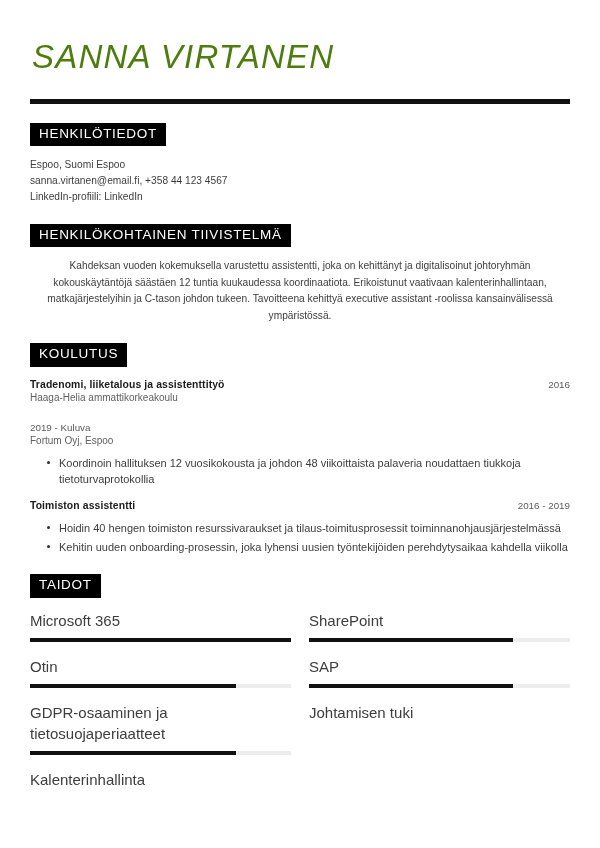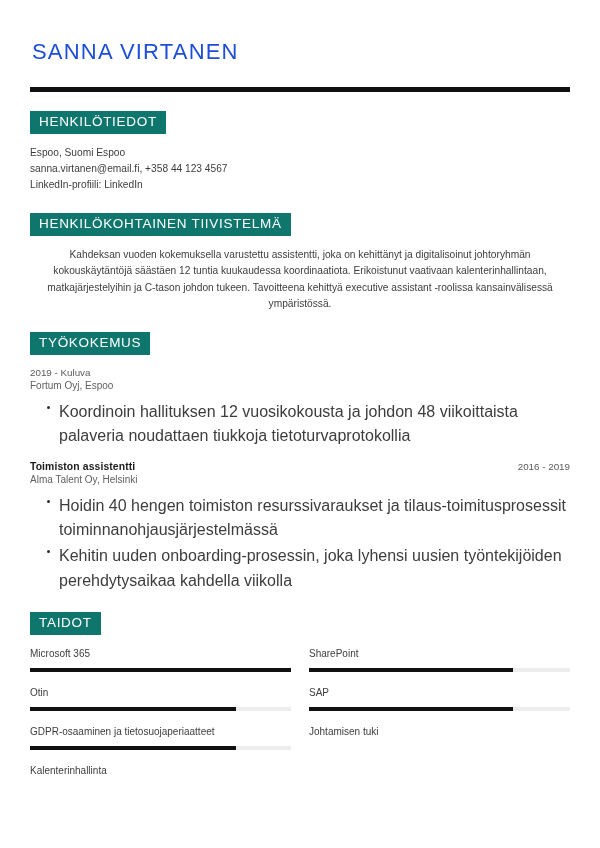--- a/index.html
+++ b/index.html
@@ -20,42 +20,43 @@
     position: relative;
     width: 600px;
     height: 848px;
     box-sizing: border-box;
     padding: 36px 30px 0 30px;
     background: #ffffff;
   }
 
   
   .name {
-    font-size: 22px;
+    font-size: 33px;
     line-height: 1.05;
     font-weight: 300;
     letter-spacing: 1.2px;
-    color: #1d4ed8;
+    color: #4d7c0f;
     text-transform: uppercase;
     margin: 4px 0 0 2px;
     white-space: nowrap;
+    font-style: italic;
   }
   .name-rule {
     height: 5px;
     background: #111111;
     margin: 24px 0 0 0;
   }
 
   
   .section {
     margin-top: 19px;
   }
   .section-badge {
     display: inline-block;
-    background: #0f766e;
+    background: #000000;
     color: #ffffff;
     font-size: 13.5px;
     font-weight: 400;
     letter-spacing: 0.7px;
     text-transform: uppercase;
     padding: 4px 9px 5px 9px;
     line-height: 1.05;
   }
 
   
@@ -105,21 +106,21 @@
   }
 
   
   .bullets {
     list-style: none;
     margin: 9px 0 0 0;
     padding: 0 0 0 17px;
   }
   .bullets li {
     position: relative;
-    font-size: 16px;
+    font-size: 11px;
     line-height: 1.52;
     color: #3d3d3d;
     padding-left: 12px;
     margin-bottom: 2px;
   }
   .bullets li::before {
     content: "";
     position: absolute;
     left: 0;
     top: 6px;
@@ -134,21 +135,21 @@
     margin-top: 12px;
     display: grid;
     grid-template-columns: 1fr 1fr;
     column-gap: 18px;
     row-gap: 0;
   }
   .skill {
     padding-bottom: 14px;
   }
   .skill-label {
-    font-size: 10px;
+    font-size: 15px;
     color: #3d3d3d;
     line-height: 1.4;
     margin-bottom: 7px;
   }
   .skill-track {
     position: relative;
     height: 4px;
     background: #ededed;
     width: 100%;
   }
@@ -175,40 +176,48 @@
       <div class="contact-line">sanna.virtanen@email.fi, +358 44 123 4567</div>
       <div class="contact-line">LinkedIn-profiili: LinkedIn</div>
     </div>
   </div>
 
   <div class="section">
     <span class="section-badge">HENKILÖKOHTAINEN TIIVISTELMÄ</span>
     <p class="body-text">Kahdeksan vuoden kokemuksella varustettu assistentti, joka on kehittänyt ja digitalisoinut johtoryhmän kokouskäytäntöjä säästäen 12 tuntia kuukaudessa koordinaatiota. Erikoistunut vaativaan kalenterinhallintaan, matkajärjestelyihin ja C-tason johdon tukeen. Tavoitteena kehittyä executive assistant -roolissa kansainvälisessä ympäristössä.</p>
   </div>
 
-
-  <div class="section">
-    <span class="section-badge">TYÖKOKEMUS</span>
+  <div class="section">
+    <span class="section-badge">KOULUTUS</span>
+    <div class="entry">
+      <div class="entry-head">
+        <span class="entry-title">Tradenomi, liiketalous ja assistenttityö</span>
+        <span class="entry-date">2016</span>
+      </div>
+      <div class="entry-sub">Haaga-Helia ammattikorkeakoulu</div>
+    </div>
+  </div>
+
+  <div class="section">
 
     <div class="entry">
       <div class="entry-head">
         <span class="entry-date">2019 - Kuluva</span>
       </div>
       <div class="entry-sub">Fortum Oyj, Espoo</div>
       <ul class="bullets">
         <li>Koordinoin hallituksen 12 vuosikokousta ja johdon 48 viikoittaista palaveria noudattaen tiukkoja tietoturvaprotokollia</li>
       </ul>
     </div>
 
     <div class="entry">
       <div class="entry-head">
         <span class="entry-title">Toimiston assistentti</span>
         <span class="entry-date">2016 - 2019</span>
       </div>
-      <div class="entry-sub">Alma Talent Oy, Helsinki</div>
       <ul class="bullets">
         <li>Hoidin 40 hengen toimiston resurssivaraukset ja tilaus-toimitusprosessit toiminnanohjausjärjestelmässä</li>
         <li>Kehitin uuden onboarding-prosessin, joka lyhensi uusien työntekijöiden perehdytysaikaa kahdella viikolla</li>
       </ul>
     </div>
   </div>
 
   <div class="section">
     <span class="section-badge">TAIDOT</span>
     <div class="skills-grid">

